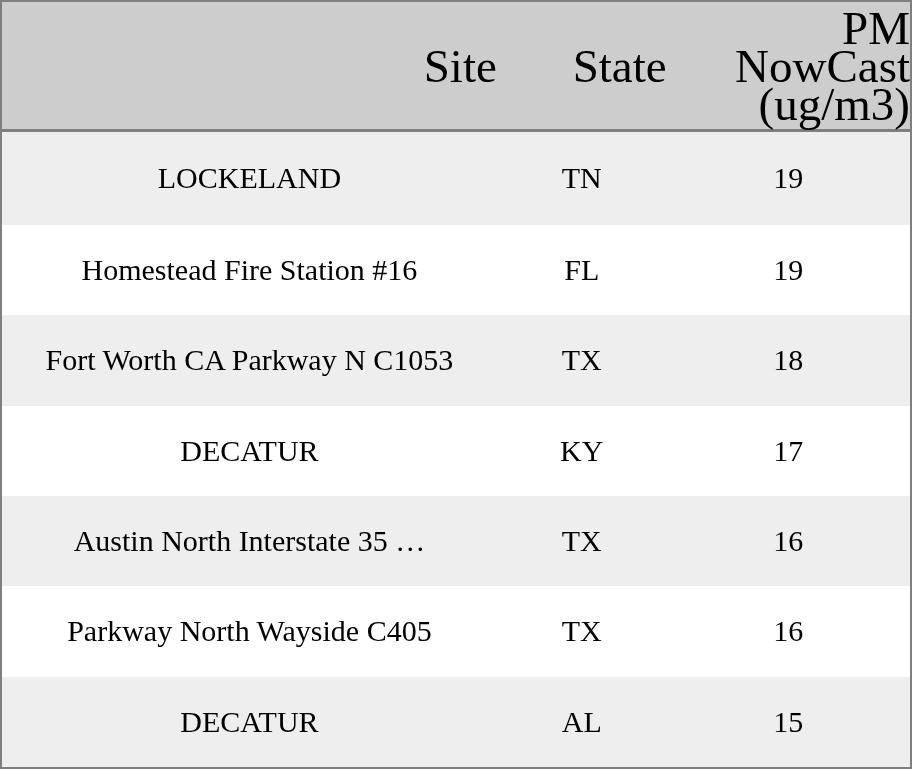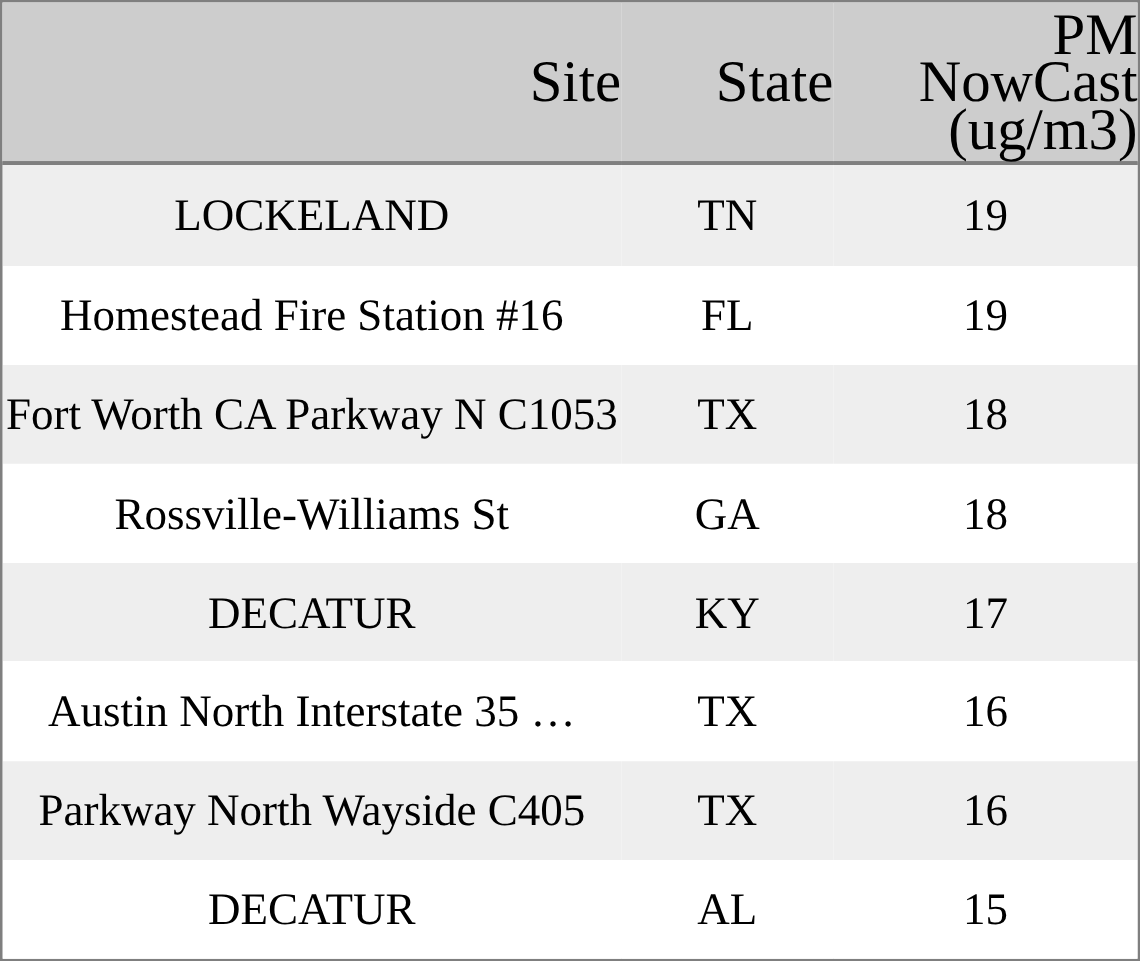--- a/index.html
+++ b/index.html
@@ -39,21 +39,21 @@
     display: block;
     white-space: pre-line;
   }
   tbody tr {
     background: var(--row-bg, #ffffff);
   }
   tbody tr:nth-child(odd) {
     background: var(--row-alt-bg, #eeeeee);
   }
   tbody td {
-    font-size: 36px;
+    font-size: 30px;
     text-align: center;
     vertical-align: middle;
     padding: 0;
     overflow: hidden;
     white-space: nowrap;
   }
 </style>
 </head>
 <body>
 
@@ -89,25 +89,20 @@
         <td>Homestead Fire Station #16</td>
         <td>FL</td>
         <td>19</td>
       </tr>
       <tr>
         <td>Fort Worth CA Parkway N C1053</td>
         <td>TX</td>
         <td>18</td>
       </tr>
       <tr>
-        <td>Rossville-Williams St</td>
-        <td>GA</td>
-        <td>18</td>
-      </tr>
-      <tr>
         <td>DECATUR</td>
         <td>KY</td>
         <td>17</td>
       </tr>
       <tr>
         <td>Austin North Interstate 35 …</td>
         <td>TX</td>
         <td>16</td>
       </tr>
       <tr>

